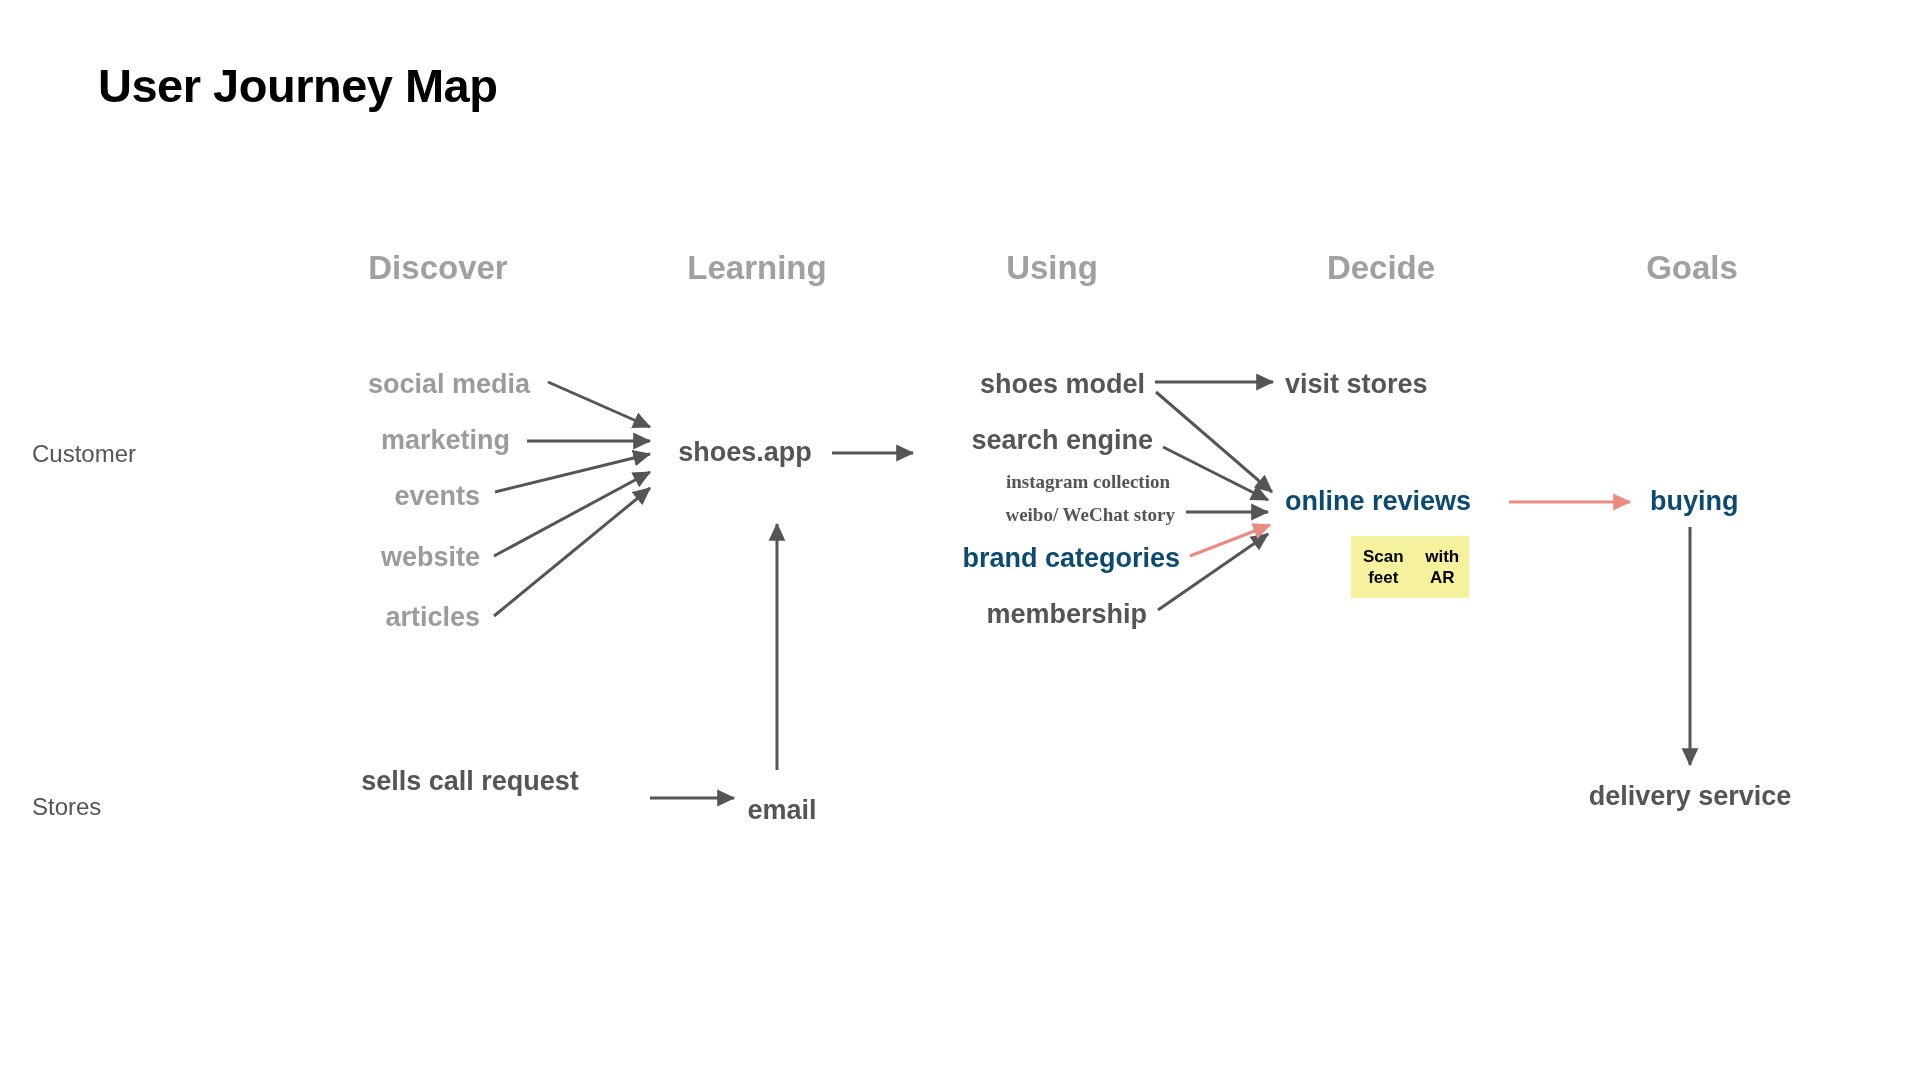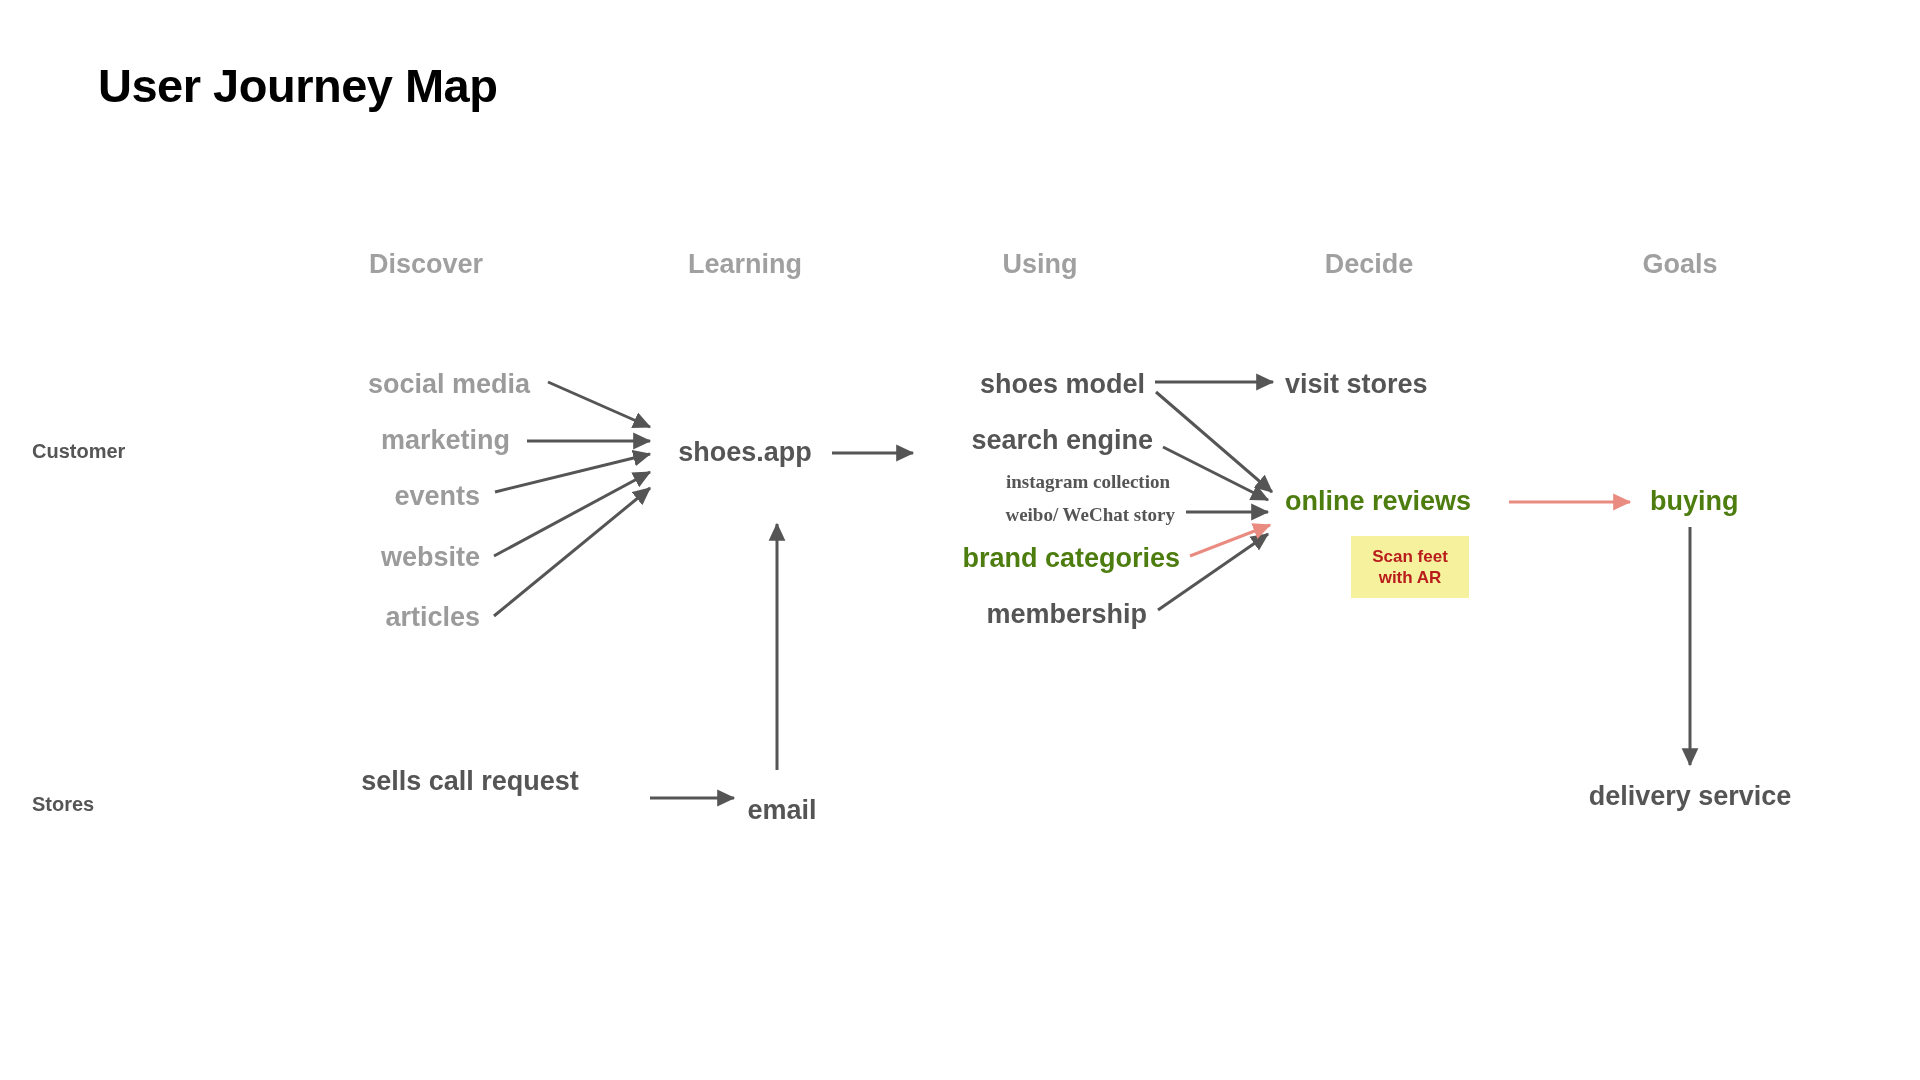--- a/index.html
+++ b/index.html
@@ -31,68 +31,69 @@
     top: 58px;
     font-size: 47px;
     font-weight: bold;
     color: #000000;
     letter-spacing: -0.5px;
     white-space: nowrap;
   }
 
   
   .stage-header {
-    font-size: 27px;
+    font-size: 33px;
     font-weight: bold;
     color: #a0a0a0;
     white-space: nowrap;
     text-align: center;
     transform: translateX(-50%);
+    margin-left: 12px;
   }
 
   
   .row-label {
-    font-size: 20px;
-    font-weight: bold;
+    font-size: 24px;
+    font-weight: normal;
     color: #555555;
     white-space: nowrap;
     text-align: center;
   }
 
   
   .node {
     white-space: nowrap;
     font-weight: bold;
     line-height: 1.15;
   }
   .node.center  { transform: translate(-50%, -50%); text-align: center; }
   .node.right   { transform: translate(-100%, -50%); text-align: right; }
   .node.left    { transform: translate(0, -50%); text-align: left; }
 
   .tone-light   { color: #9b9b9b; }
   .tone-dark    { color: #555555; }
-  .tone-accent  { color: #4d7c0f; }
+  .tone-accent  { color: #0c4a6e; }
 
   .sz-lg  { font-size: 27px; }
   .sz-sm  { font-size: 19px; font-family: Liberation Serif, serif; }
 
   
   #sticky-note {
     left: 1351px;
     top: 536px;
     width: 118px;
     height: 62px;
     background: #f6f19c;
     display: flex;
-    flex-direction: column;
+    flex-direction: row;
     align-items: center;
     justify-content: center;
     font-size: 17px;
     font-weight: bold;
-    color: #b91c1c;
+    color: #000000;
     line-height: 1.25;
     text-align: center;
   }
 
   
   #arrow-layer {
     position: absolute;
     left: 0; top: 0;
     width: 1920px;
     height: 1080px;

